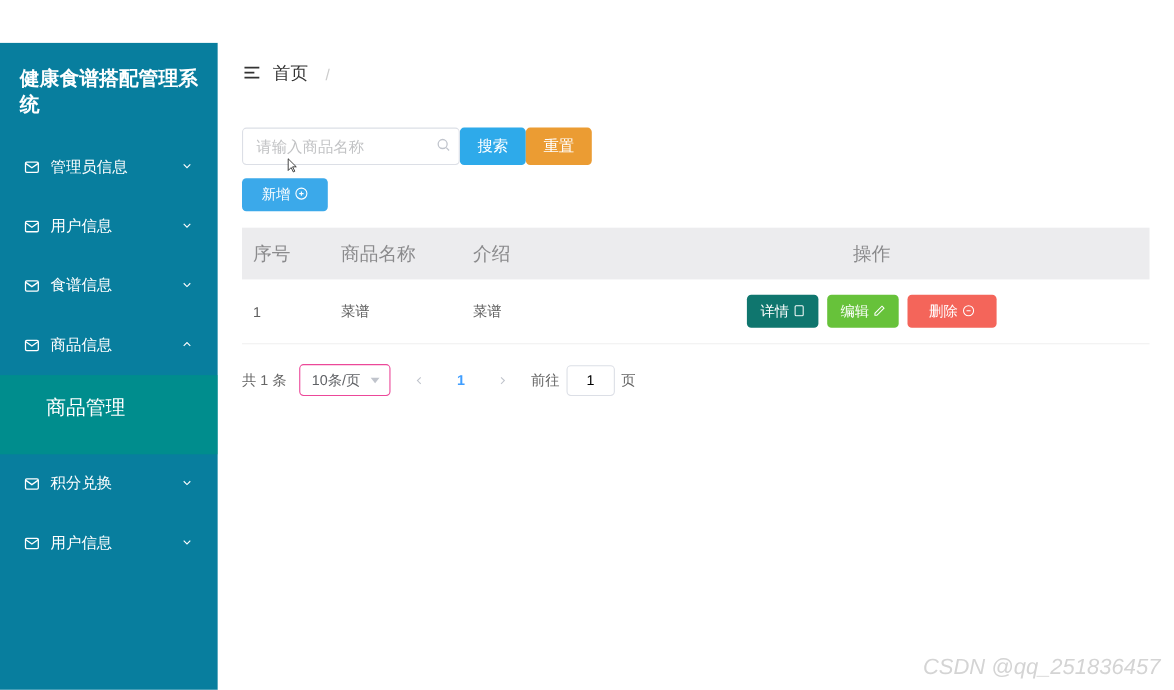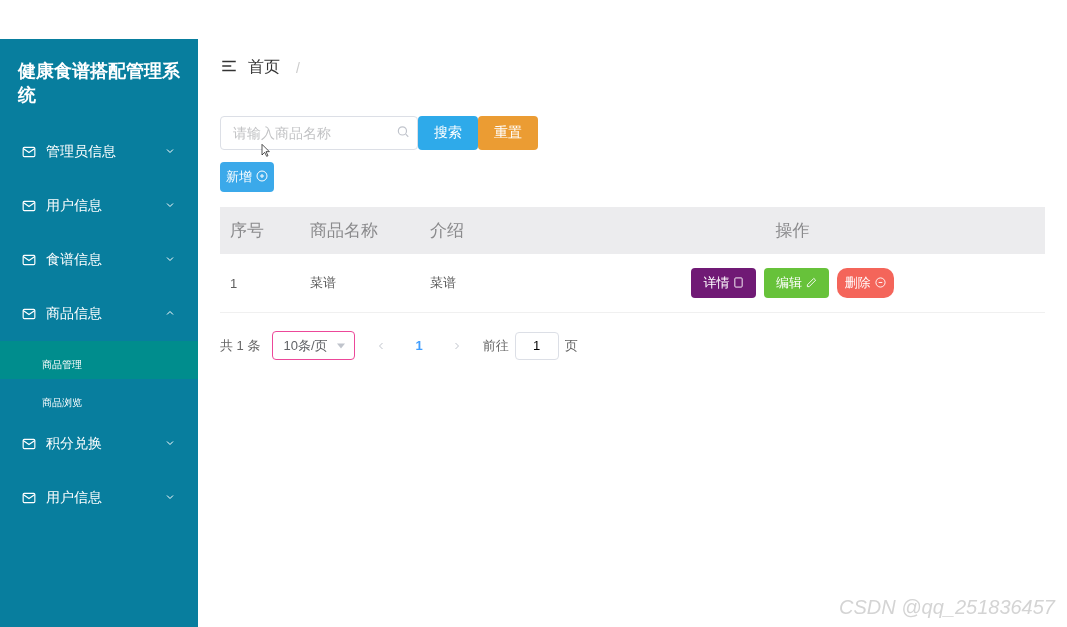--- a/index.html
+++ b/index.html
@@ -5,43 +5,43 @@
     * { box-sizing: border-box; margin: 0; padding: 0; }
     body { font-family: "Microsoft YaHei", Arial, sans-serif; font-size: 14px; background: #fff; width: 1067px; height: 627px; overflow: hidden; position: relative; }
     
     .layout { display: flex; height: 627px; margin-top: 39px; }
     
     .sidebar { width: 198px; background: #087e9e; color: #fff; flex-shrink: 0; }
     .sidebar-title { font-size: 18px; font-weight: 600; padding: 20px 18px 18px; color: #fff; }
     .menu-item { display: flex; align-items: center; padding: 18px 22px; color: #fff; cursor: pointer; font-size: 14px; }
     .menu-item .icon { margin-right: 10px; display: inline-flex; }
     .menu-item .chevron { margin-left: auto; }
-    .submenu-item { padding: 17px 20px 7px 42px; cursor: pointer; font-size: 10px; font-family: Liberation Mono, monospace; }
+    .submenu-item { padding: 17px 20px 31px 42px; cursor: pointer; font-size: 18px; font-family: Liberation Mono, monospace; }
     .submenu-item.active { background: #008d8d; }
     
     .main { flex: 1; background: #fff; padding: 0; }
     .topbar { padding: 18px 22px; display: flex; align-items: center; gap: 10px; }
     .topbar .breadcrumb-text { font-size: 16px; color: #333; }
     .topbar .sep { color: #ccc; margin-left: 6px; }
     
     .content { padding: 20px 22px 0; }
     
     .toolbar { display: flex; margin-bottom: 12px; }
     .search-input-wrap { position: relative; width: 198px; }
     .search-input { width: 100%; height: 34px; border: 1px solid #dcdfe6; border-radius: 4px; padding: 0 30px 0 12px; font-size: 14px; outline: none; color: #606266; }
     .search-input::placeholder { color: #c2c3c5; }
     .search-icon { position: absolute; right: 8px; top: 50%; transform: translateY(-50%); color: #c0c4cc; }
     
     .btn { height: 34px; padding: 0 16px; border: none; border-radius: 4px; color: #fff; font-size: 14px; cursor: pointer; display: inline-flex; align-items: center; gap: 4px; }
     .btn-blue { background: #2eaaea; }
     .btn-orange { background: #eb9c33; }
-    .btn-add { background: #3ba9ea; height: 30px; padding: 0 6px; font-size: 13px; }
-    .btn-gray { background: #701a75; height: 30px; padding: 0 12px; font-size: 13px; }
+    .btn-add { background: #3ba9ea; height: 30px; padding: 0 18px; font-size: 13px; }
+    .btn-gray { background: #0f766e; height: 30px; padding: 0 12px; font-size: 13px; }
     .btn-green { background: #67c23a; height: 30px; padding: 0 12px; font-size: 13px; }
-    .btn-red { background: #f4655a; height: 30px; padding: 0 8px; font-size: 13px; border-radius: 10px; }
+    .btn-red { background: #f4655a; height: 30px; padding: 0 20px; font-size: 13px; }
     
     .add-row { margin-bottom: 15px; }
     
     .table { width: 100%; border-collapse: collapse; }
     .table th { background: #ececee; color: #8a8a8c; font-weight: 400; text-align: left; padding: 12px 10px; font-size: 17px; border: none; }
     .table td { padding: 14px 10px; font-size: 13px; color: #5f5f5f; border-bottom: 1px solid #f0f0f0; }
     .table td.ops { text-align: center; }
     .table td.ops .btn { margin: 0 2px; }
     
     .pagination { display: flex; align-items: center; gap: 12px; margin-top: 18px; color: #666; font-size: 13px; }
@@ -110,23 +110,20 @@
             <polyline points="2,6 12,13 22,6"></polyline>
           </svg>
         </span>
       <span>商品信息</span>
       <span class="chevron"><svg width="12" height="12" viewBox="0 0 24 24" fill="none" stroke="currentColor" stroke-width="2">
             <polyline points="18 15 12 9 6 15"></polyline>
           </svg></span>
     </div>
     <div class="submenu-item active">
       <span>商品管理</span>
-    </div>
-    <div class="submenu-item">
-      <span>商品浏览</span>
     </div>
 
     <div class="menu-item">
       <span class="icon">
           <svg width="14" height="14" viewBox="0 0 24 24" fill="none" stroke="currentColor" stroke-width="2">
             <rect x="2" y="4" width="20" height="16" rx="2"></rect>
             <polyline points="2,6 12,13 22,6"></polyline>
           </svg>
         </span>
       <span>积分兑换</span>

